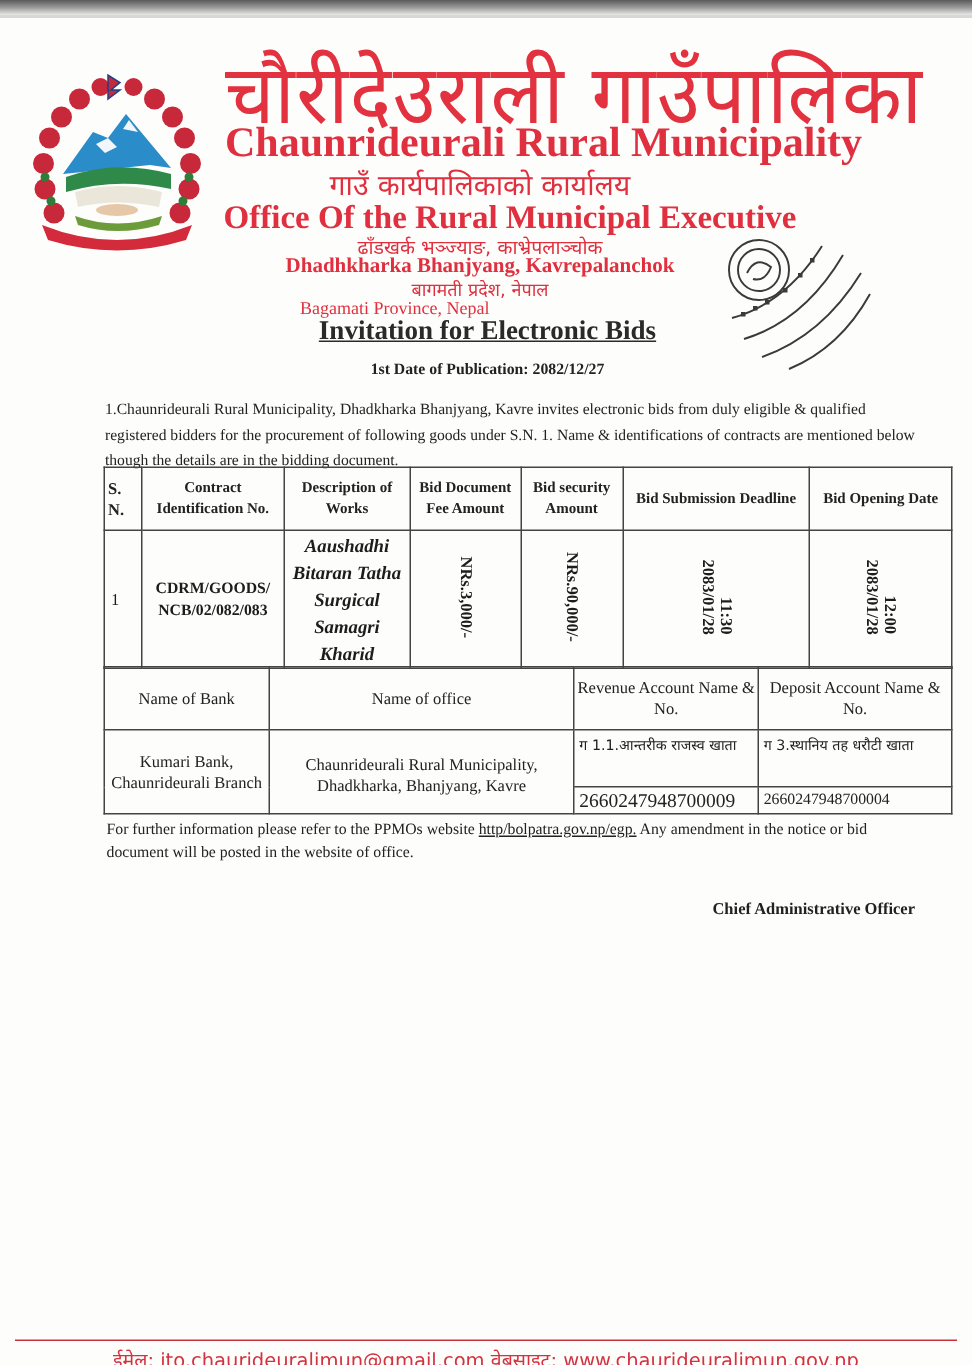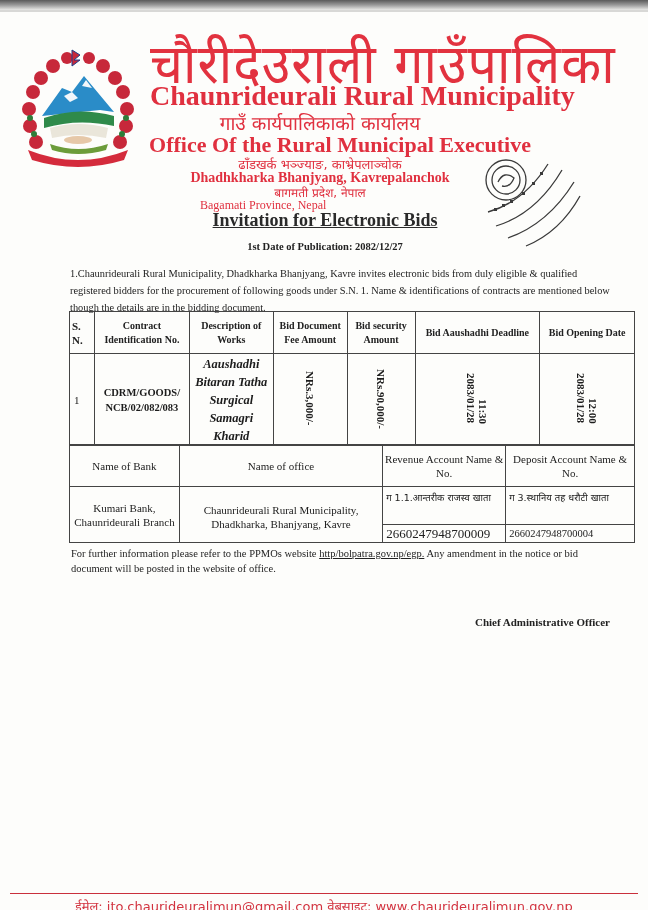--- a/index.html
+++ b/index.html
@@ -42,21 +42,21 @@
     .sn-cell { text-align: left !important; padding-left: 4px; font-size: 11px; }
 
     table.bank { position: absolute; left: 69px; top: 444px; width: 566px; border-collapse: collapse; font-size: 11px; }
     table.bank td { border: 1px solid #444; text-align: center; vertical-align: middle; color: #222; line-height: 14px; }
     .acct-name { text-align: left !important; padding: 4px 3px; font-size: 9.5px; font-family: "DejaVu Sans", sans-serif; vertical-align: top !important; }
     .acct-no-big { font-size: 13px; text-align: left !important; padding-left: 3px; }
     .acct-no-small { font-size: 10.5px; text-align: left !important; padding-left: 3px; }
 
     .further { position: absolute; left: 71px; top: 546px; width: 540px; font-size: 10.5px; line-height: 15px; color: #222; }
     .further a { color: #222; text-decoration: underline; }
-    .signature { position: absolute; left: 440px; top: 600px; width: 170px; text-align: right; font-size: 11px; font-weight: bold; color: #222; margin-top: 16px; }
+    .signature { position: absolute; left: 440px; top: 600px; width: 170px; text-align: right; font-size: 11px; font-weight: bold; color: #222; }
 
     .footer-line { position: absolute; left: 10px; top: 893px; width: 628px; height: 1px; background: #c9303c; }
     .footer { position: absolute; left: 0; top: 897px; width: 648px; text-align: center; font-size: 13px; color: #d2333f;
       font-family: "DejaVu Sans", sans-serif; white-space: nowrap; }
   </style>
 </head>
 <body>
 
 <div class="scan-edge"></div>
 <div class="scan-line"></div>
@@ -137,21 +137,21 @@
       <col style="width:125px">
       <col style="width:95px">
   </colgroup>
   <tbody>
       <tr>
     <th class="sn-cell">S. N.</th>
     <th>Contract Identification No.</th>
     <th>Description of Works</th>
     <th>Bid Document Fee Amount</th>
     <th>Bid security Amount</th>
-    <th>Bid Aaushadhi Deadline</th>
+    <th>Bid Submission Deadline</th>
     <th>Bid Opening Date</th>
   </tr>
   <tr class="row1">
     <td class="sn-cell">1</td>
     <td class="contract-id">CDRM/GOODS/ NCB/02/082/083</td>
     <td class="desc">Aaushadhi Bitaran Tatha Surgical Samagri Kharid</td>
     <td><span class="vtext">NRs.3,000/-</span></td>
     <td><span class="vtext">NRs.90,000/-</span></td>
     <td>
       <span class="vtext">2083/01/28</span><span class="vtext">11:30</span>

